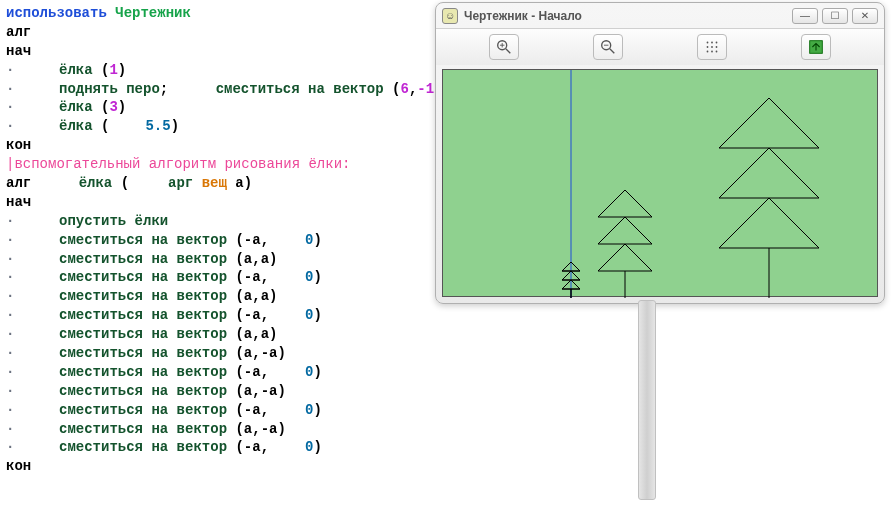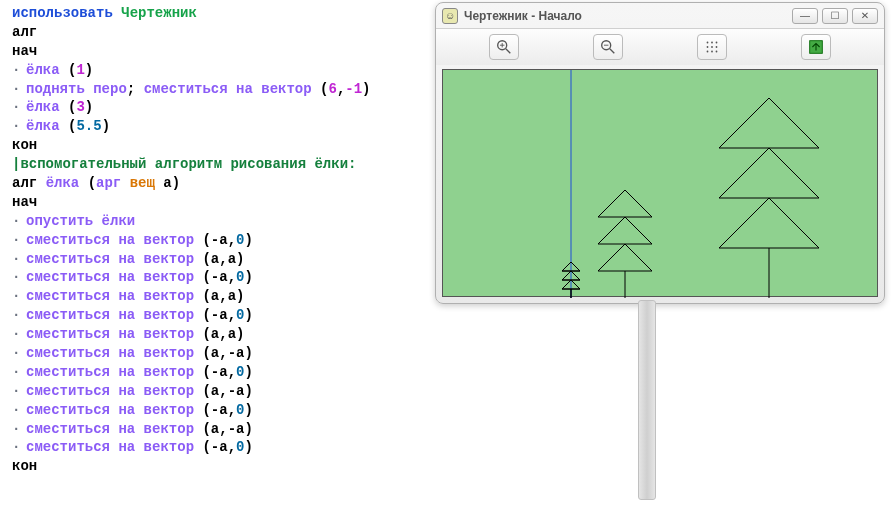--- a/index.html
+++ b/index.html
@@ -10,34 +10,34 @@
     width: 891px;
     height: 519px;
     position: relative;
     overflow: hidden;
   }
   .editor {
     position: absolute;
     left: 0; top: 0;
     width: 430px;
     height: 519px;
-    padding: 4px 12px;
+    padding: 4px 6px;
     line-height: 1.35;
     font-weight: bold;
   }
   .line { white-space: pre; }
   .kw-use { color: #1e4ed8; }
   .kw-alg { color: #000; margin-top: 36px; }
-  .kw-cmd { color: #8b5cf6; }
+  .kw-cmd { color: #14532d; margin-left: 39px; }
   .kw-type { color: #d97706; }
   .ident { color: #16a34a; }
   .num-int { color: #c026d3; }
-  .num-real { color: #0369a1; }
+  .num-real { color: #0369a1; margin-left: 36px; }
   .punct { color: #000; }
-  .comment { color: #15803d; font-weight: bold; }
+  .comment { color: #ec4899; font-weight: normal; }
   .bullet { color: #6b7280; display: inline-block; width: 14px; }
 
   .window {
     position: absolute;
     left: 435px; top: 2px;
     width: 450px;
     background: linear-gradient(#f6f6f6,#e9e9e9);
     border: 1px solid #b0b0b0;
     border-radius: 8px;
     box-shadow: 0 2px 6px rgba(0,0,0,.2);

